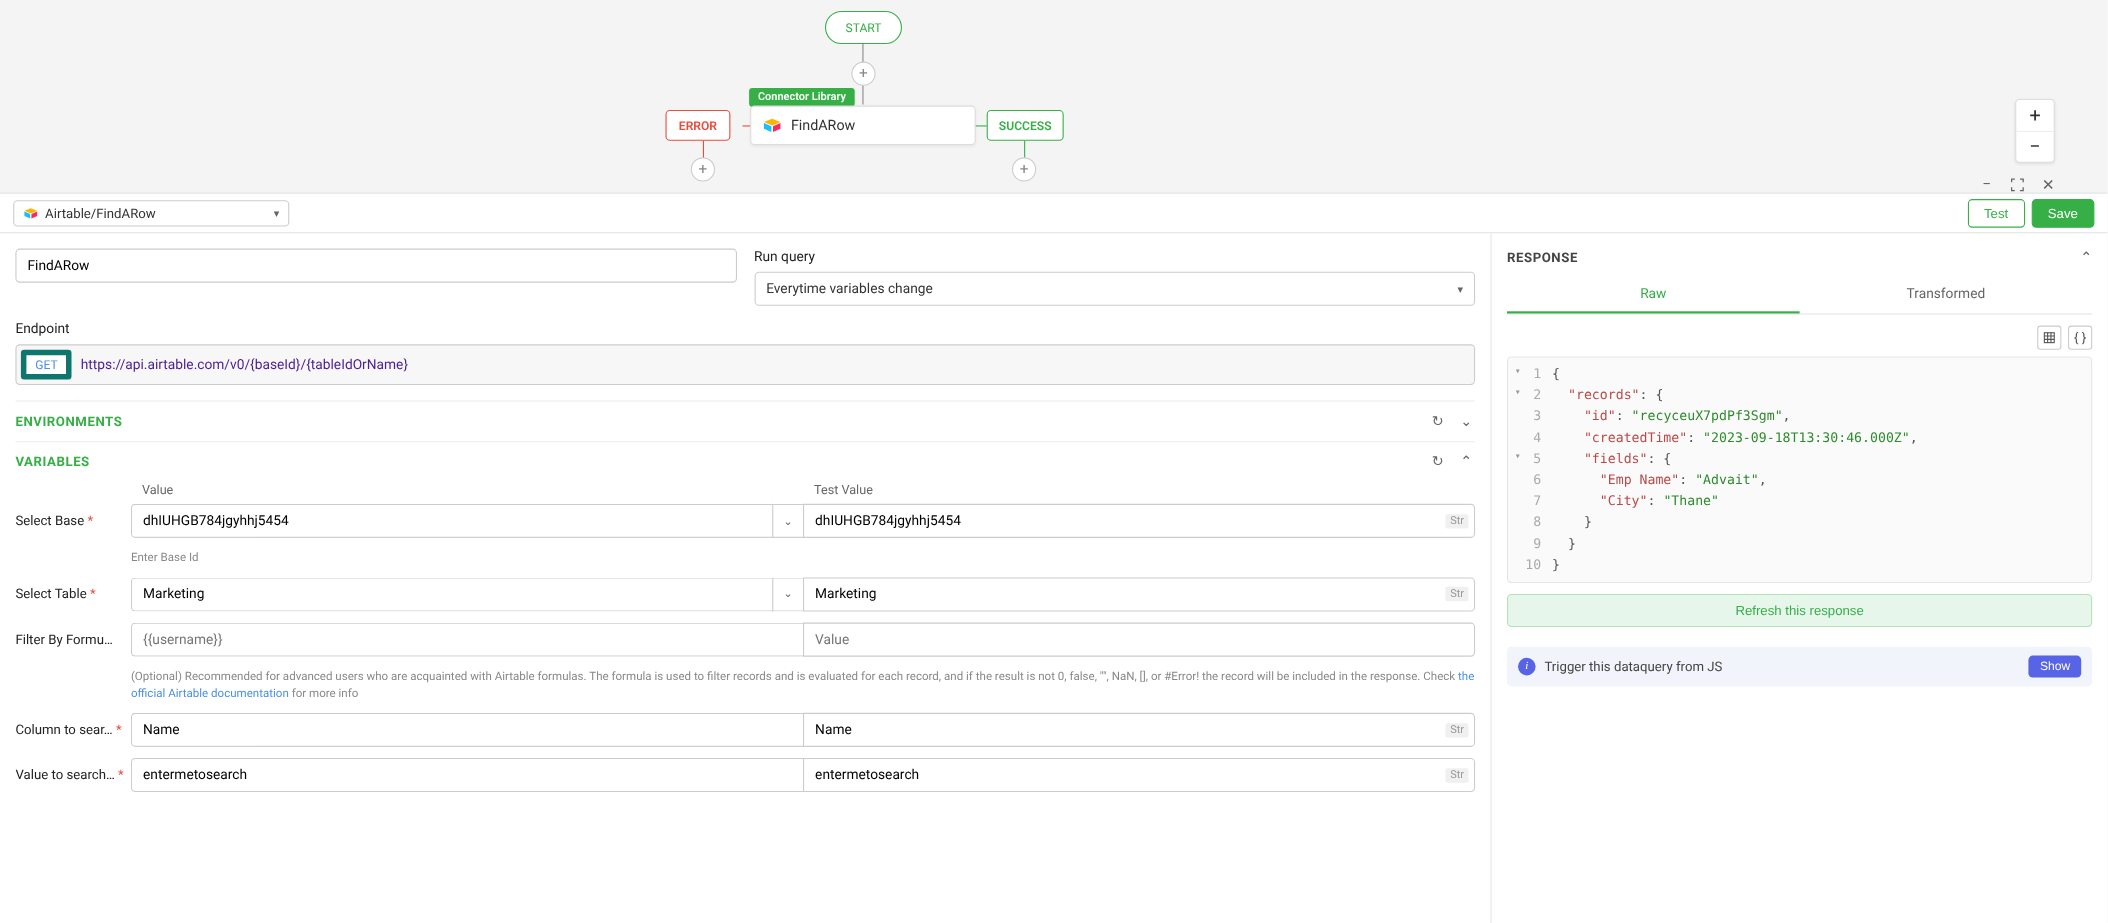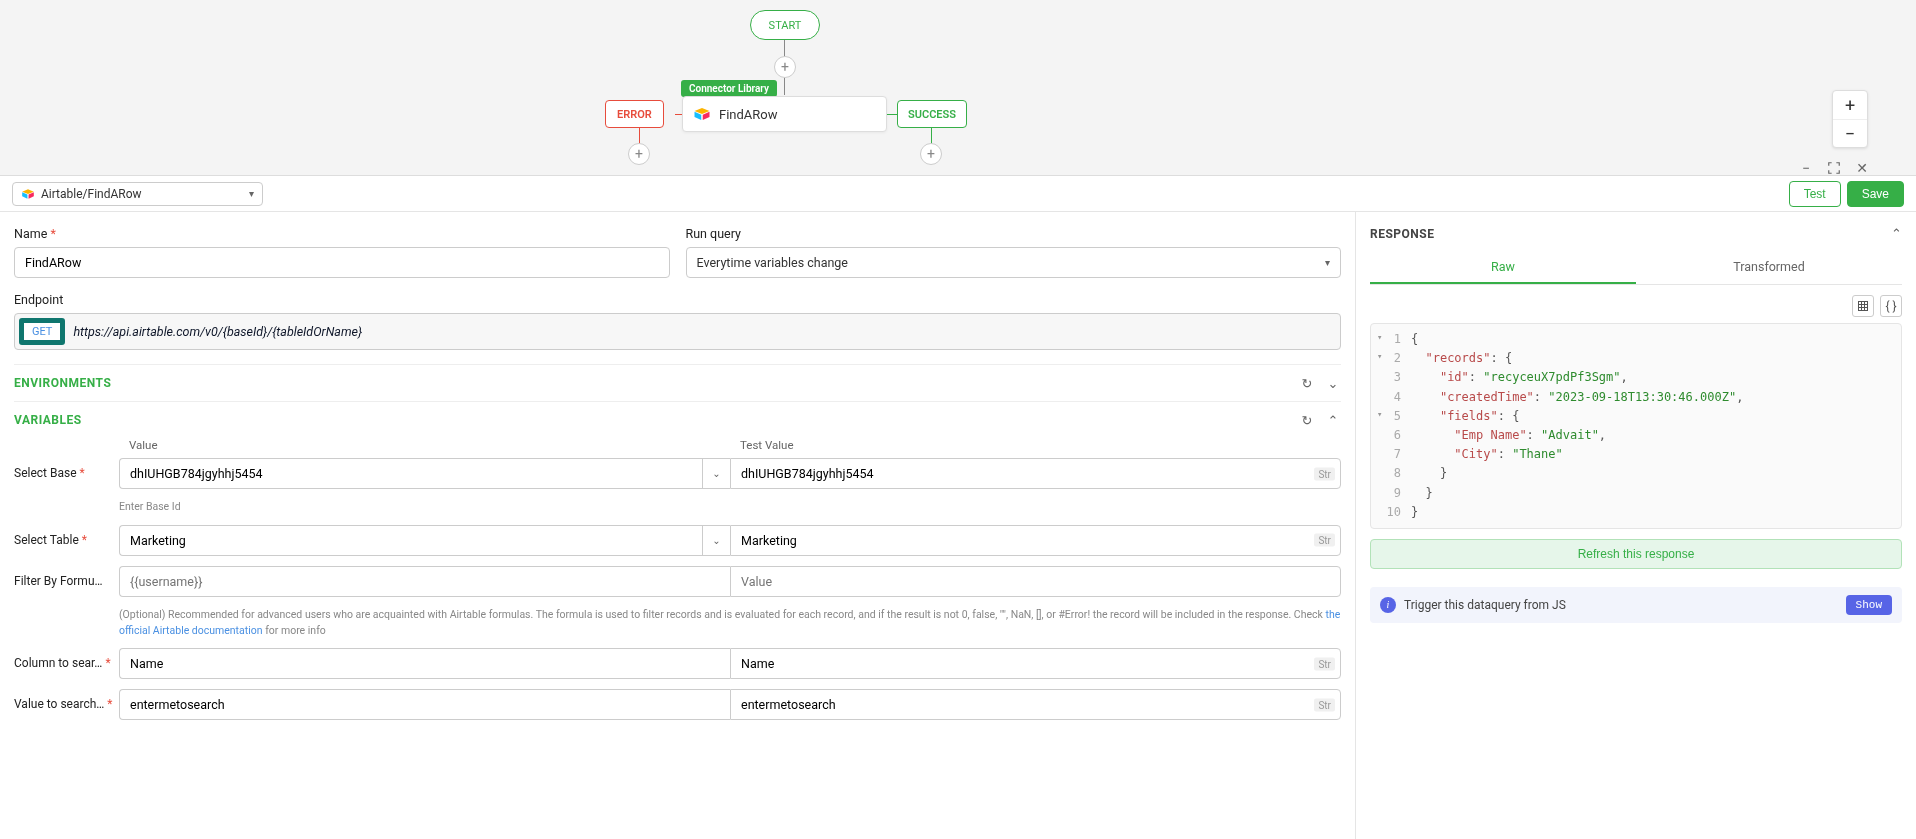--- a/index.html
+++ b/index.html
@@ -56,21 +56,21 @@
 .form-row { display: flex; gap: 16px; margin-bottom: 14px; }
 .form-col { flex: 1; display: flex; flex-direction: column; }
 .form-label { font-size: 12.5px; color: #222; margin-bottom: 6px; }
 .req { color: #e74c3c; }
 .form-input { border: 1px solid #ccc; border-radius: 4px; padding: 7px 10px; font-size: 12.5px; background: #fff; width: 100%; }
 .form-select { border: 1px solid #ccc; border-radius: 4px; padding: 7px 10px; font-size: 12.5px; background: #fff; width: 100%; display: flex; align-items: center; cursor: pointer; }
 .form-select .chev { margin-left: auto; }
 
 .endpoint-row { display: flex; align-items: center; border: 1px solid #ccc; border-radius: 4px; padding: 4px; background: #f7f7f7; }
 .method-badge { border: 5px solid #0f766e; color: #4a90e2; font-size: 11px; padding: 2px 8px; border-radius: 3px; margin-right: 8px; background: #fff; }
-.endpoint-url { font-size: 12.5px; color: #0f172a; flex: 1; font-style: italic; }
+.endpoint-url { font-size: 12.5px; color: #4c1d95; flex: 1; }
 
 .section-header { display: flex; align-items: center; padding: 10px 0; border-top: 1px solid #eee; }
 .section-title { font-size: 12px; font-weight: 700; color: #36af47; letter-spacing: 0.5px; }
 .section-icons { margin-left: auto; display: flex; gap: 10px; color: #666; }
 .sicon { cursor: pointer; width: 16px; height: 16px; display: flex; align-items: center; justify-content: center; }
 
 .var-header-row { display: flex; margin-bottom: 6px; }
 .var-label-col { width: 105px; }
 .var-col { flex: 1; }
 .var-col-header { font-size: 11.5px; color: #666; padding-left: 10px; }
@@ -105,21 +105,21 @@
 .code { flex: 1; white-space: pre; }
 .tok-key { color: #b84a4a; }
 .tok-str { color: #2e8b2e; }
 .tok-punc { color: #555; }
 
 .refresh-btn { margin-top: 10px; width: 100%; border: 1px solid #b2e2b8; background: #e6f6ea; color: #36af47; padding: 7px; border-radius: 4px; font-size: 12px; cursor: pointer; }
 
 .info-bar { margin-top: 18px; display: flex; align-items: center; background: #f2f4fc; border-radius: 4px; padding: 8px 10px; }
 .info-icon { width: 16px; height: 16px; border-radius: 50%; background: #5764e6; color: #fff; font-size: 10px; display: flex; align-items: center; justify-content: center; margin-right: 8px; font-style: italic; font-family: serif; }
 .info-text { font-size: 12px; color: #444; }
-.show-btn { margin-left: auto; background: #5764e6; color: #fff; border: none; padding: 4px 10px; border-radius: 4px; font-size: 11px; cursor: pointer; font-family: Liberation Mono, monospace; }
+.show-btn { margin-left: auto; background: #5764e6; color: #fff; border: none; padding: 4px 10px; border-radius: 4px; font-size: 11px; cursor: pointer; }
 
 input { font-family: inherit; }
 </style>
 </head>
 <body>
 
 <div class="workspace">
   <div class="canvas">
     <div class="canvas-content">
       <div class="start-node">START</div>
@@ -176,21 +176,20 @@
       </div>
       <div class="header-spacer"></div>
       <button class="btn-test">Test</button>
       <button class="btn-save">Save</button>
     </div>
 
     <div class="panel-body">
       <div class="left-pane">
         <div class="form-row">
           <div class="form-col">
-            <label class="form-label"><span>Name</span> <span class="req">*</span></label>
             <input class="form-input" value="FindARow" style="">
           </div>
           <div class="form-col">
             <label class="form-label">Run query</label>
             <div class="form-select">
               <span>Everytime variables change</span>
               <span class="chev">▾</span>
             </div>
           </div>
         </div>

